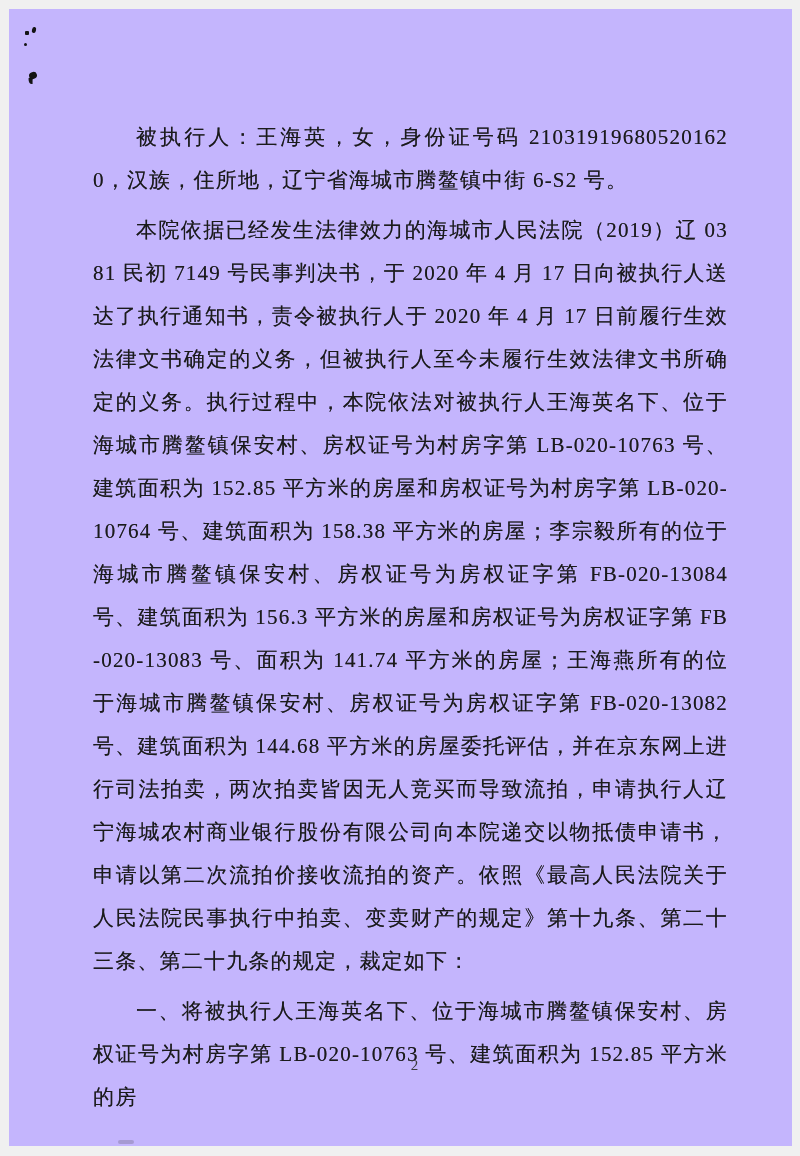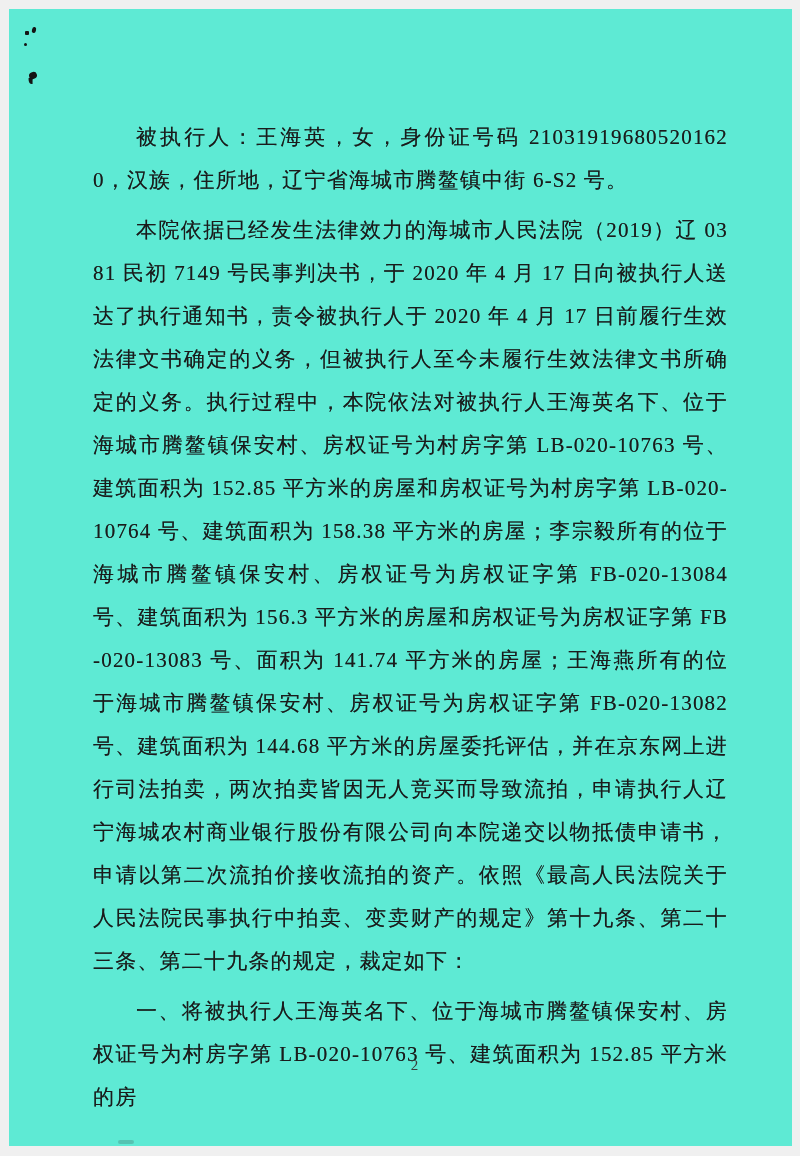--- a/index.html
+++ b/index.html
@@ -14,21 +14,21 @@
     height: 1156px;
     background: #f0f0f0;
     box-sizing: border-box;
     padding: 9px 8px 10px 9px;
     overflow: hidden;
   }
   .page {
     position: relative;
     width: 100%;
     height: 100%;
-    background: #5eead4;
+    background: #c4b5fd;
     box-sizing: border-box;
     overflow: hidden;
   }
   .content {
     box-sizing: border-box;
     padding: 107px 64px 0 84px;
     color: #1b1b1b;
   }
   .para {
     margin: 0 0 7px 0;

